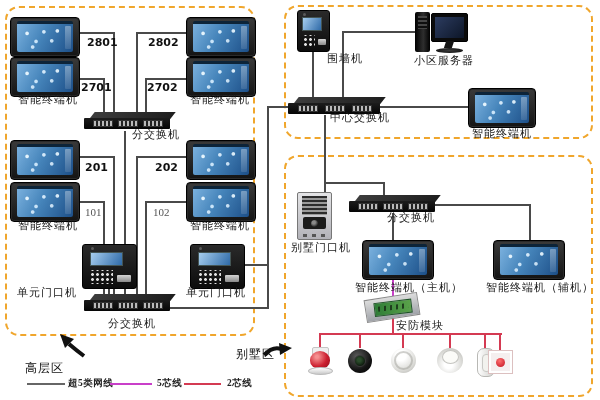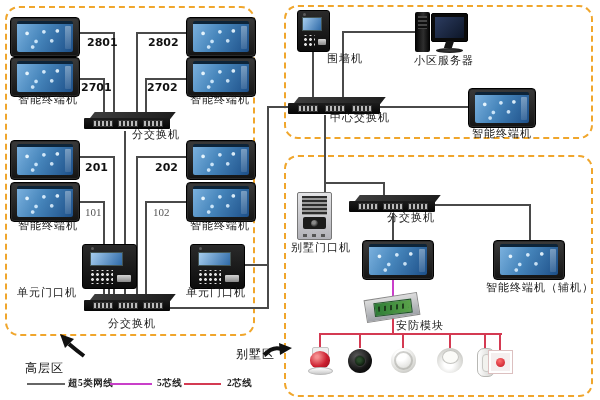--- a/index.html
+++ b/index.html
@@ -246,20 +246,21 @@
   <div class="lbl" style="left:132px;top:127px;">分交换机</div>
   <div class="lbl" style="left:108px;top:316px;">分交换机</div>
   <div class="lbl" style="left:17px;top:285px;">单元门口机</div>
   <div class="lbl" style="left:186px;top:285px;">单元门口机</div>
   <div class="lbl" style="left:293px;top:51px;padding-left:34px;">围墙机</div>
   <div class="lbl" style="left:414px;top:53px;">小区服务器</div>
   <div class="lbl" style="left:330px;top:110px;text-align:right;">中心交换机</div>
   <div class="lbl" style="left:472px;top:126px;">智能终端机</div>
   <div class="lbl" style="left:291px;top:240px;">别墅门口机</div>
   <div class="lbl" style="left:387px;top:210px;">分交换机</div>
+  <div class="lbl" style="left:355px;top:280px;">智能终端机（主机）</div>
   <div class="lbl" style="left:486px;top:280px;text-align:center;">智能终端机（辅机）</div>
   <div class="lbl" style="left:396px;top:318px;">安防模块</div>
 
   <svg class="arrow" style="left:56px;top:334px;" width="32" height="24" viewBox="0 0 32 24">
     <path d="M28,22 Q20,16 13,10" stroke="#111" stroke-width="4" fill="none"></path>
     <polygon points="4,0 18,5 9,14" fill="#111"></polygon>
   </svg>
   <div class="zlbl" style="left:25px;top:350px;margin-top:10px;">高层区</div>
   <svg class="arrow" style="left:262px;top:340px;" width="30" height="19" viewBox="0 0 30 19">
     <path d="M2,15 Q11,6 19,9" stroke="#111" stroke-width="4" fill="none"></path>

